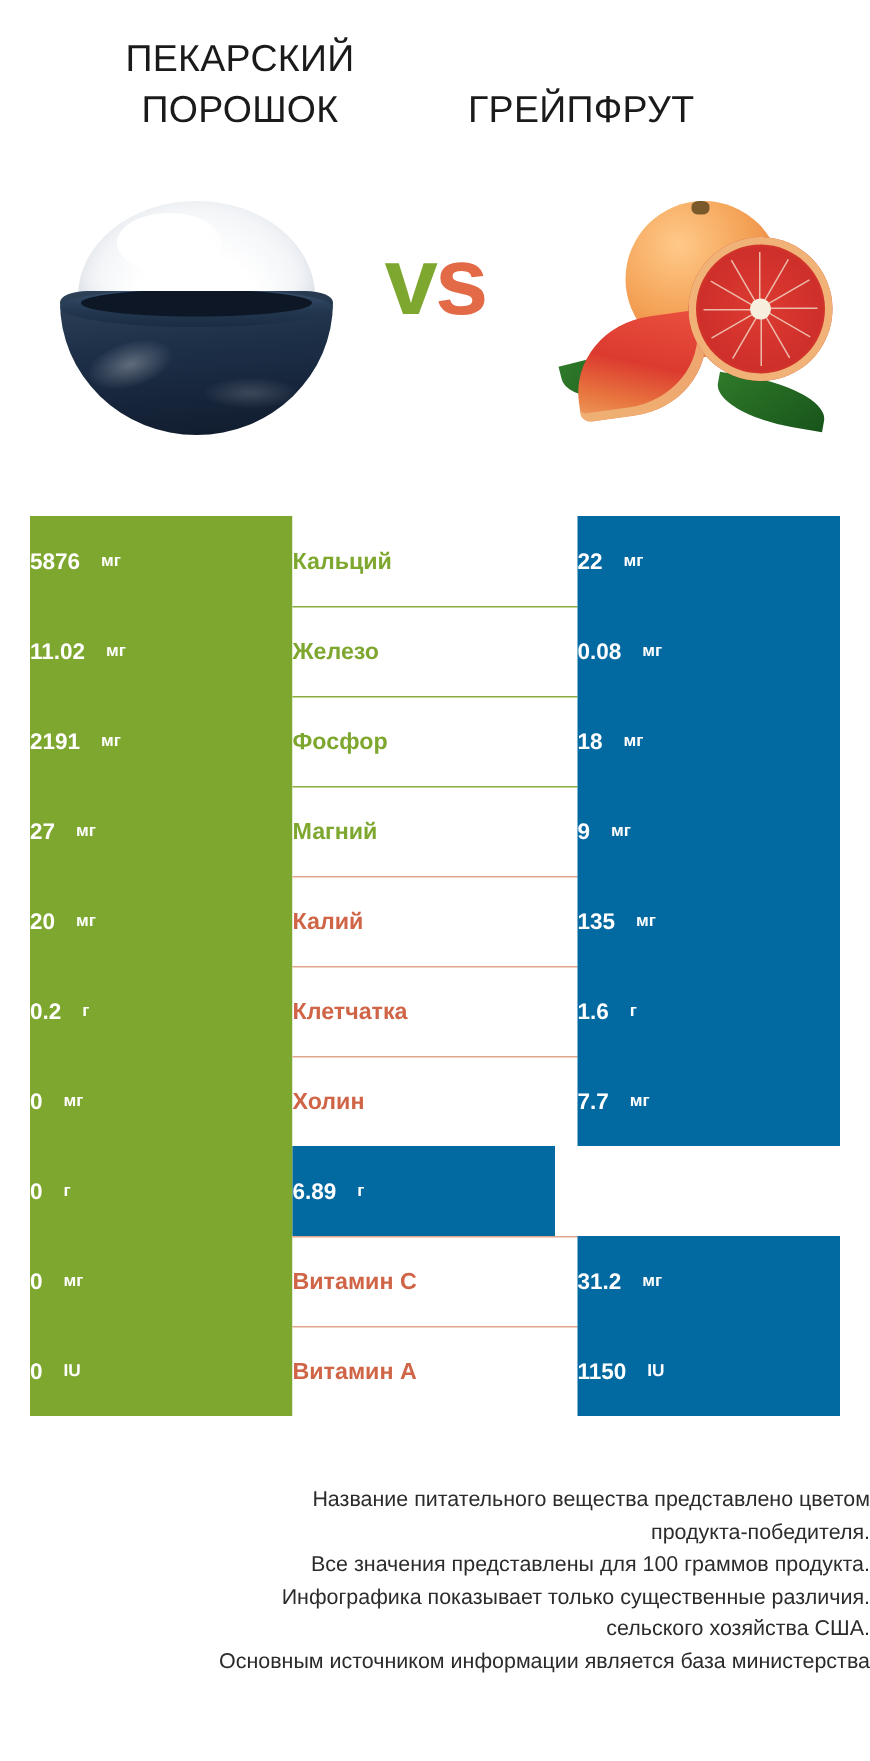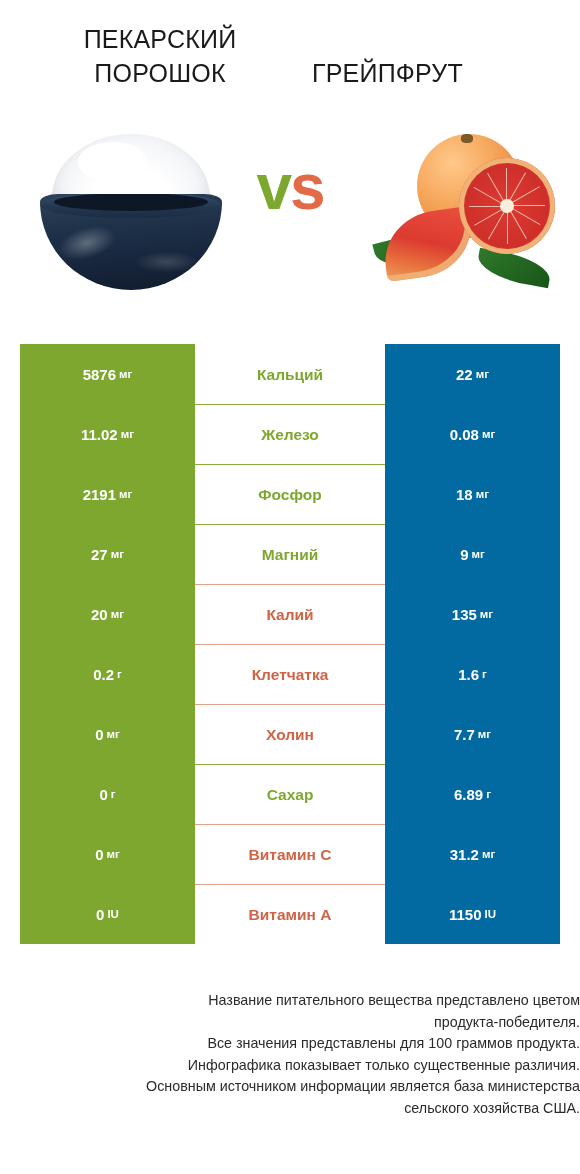--- a/index.html
+++ b/index.html
@@ -189,21 +189,21 @@
   }
   .row{
     display:flex;
     width:540px;
     height:60px;
     align-items:stretch;
   }
   .cell{
     display:flex;
     align-items:center;
-    justify-content:center;
+    justify-content:flex-start;
     box-sizing:border-box;
     font-size:15px;
   }
   .cell.left{
     width:175px;
     background:#7EA72F;
     color:#ffffff;
     font-weight:700;
   }
   .cell.right{
@@ -216,21 +216,21 @@
     width:190px;
     background:#ffffff;
     font-weight:700;
     font-size:15.5px;
     border-top:1px solid transparent;
   }
   .row:not(:first-child) .cell.mid.win-green{border-top-color:#8aab3d;}
   .row:not(:first-child) .cell.mid.win-orange{border-top-color:#e0a48c;}
   .cell.mid.win-green{color:#7EA72F;}
   .cell.mid.win-orange{color:#CF6446;}
-  .unit{font-size:11.5px;font-weight:700;margin-left:3px;}
+  .unit{font-size:11.5px;font-weight:700;margin-left:14px;}
 
   
   .footer{
     position:absolute;
     left:0;
     top:990px;
     width:580px;
     text-align:center;
     font-size:14.3px;
     line-height:21.5px;
@@ -374,21 +374,20 @@
         <div class="cell right">
           <span>7.7</span>
           <span class="unit">мг</span>
         </div>
       </div>
       <div class="row">
         <div class="cell left">
           <span>0</span>
           <span class="unit">г</span>
         </div>
-        <div class="cell mid win-green">Сахар</div>
         <div class="cell right">
           <span>6.89</span>
           <span class="unit">г</span>
         </div>
       </div>
       <div class="row">
         <div class="cell left">
           <span>0</span>
           <span class="unit">мг</span>
         </div>
@@ -409,17 +408,17 @@
           <span class="unit">IU</span>
         </div>
       </div>
     </div>
 
   <div class="footer">
     <p>Название питательного вещества представлено цветом</p>
     <p>продукта-победителя.</p>
     <p>Все значения представлены для 100 граммов продукта.</p>
     <p>Инфографика показывает только существенные различия.</p>
+    <p>сельского хозяйства США.</p>
     <p>Основным источником информации является база министерства</p>
-    <p>сельского хозяйства США.</p>
   </div>
 
 </div>
 
 </body></html>

